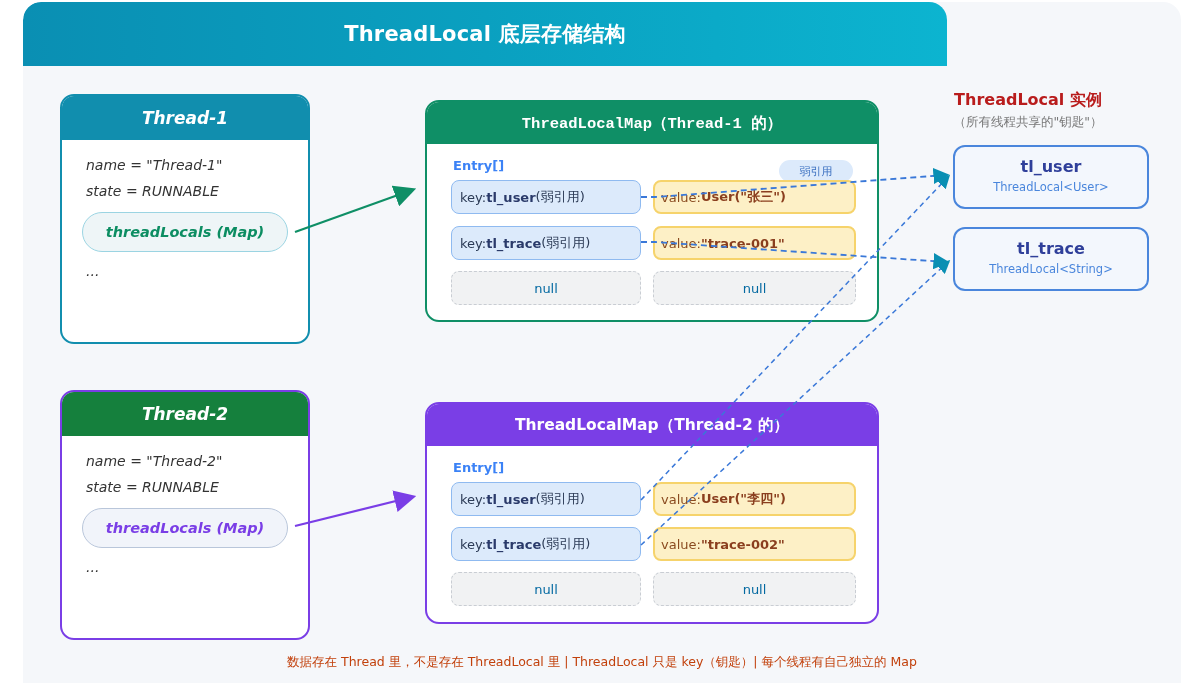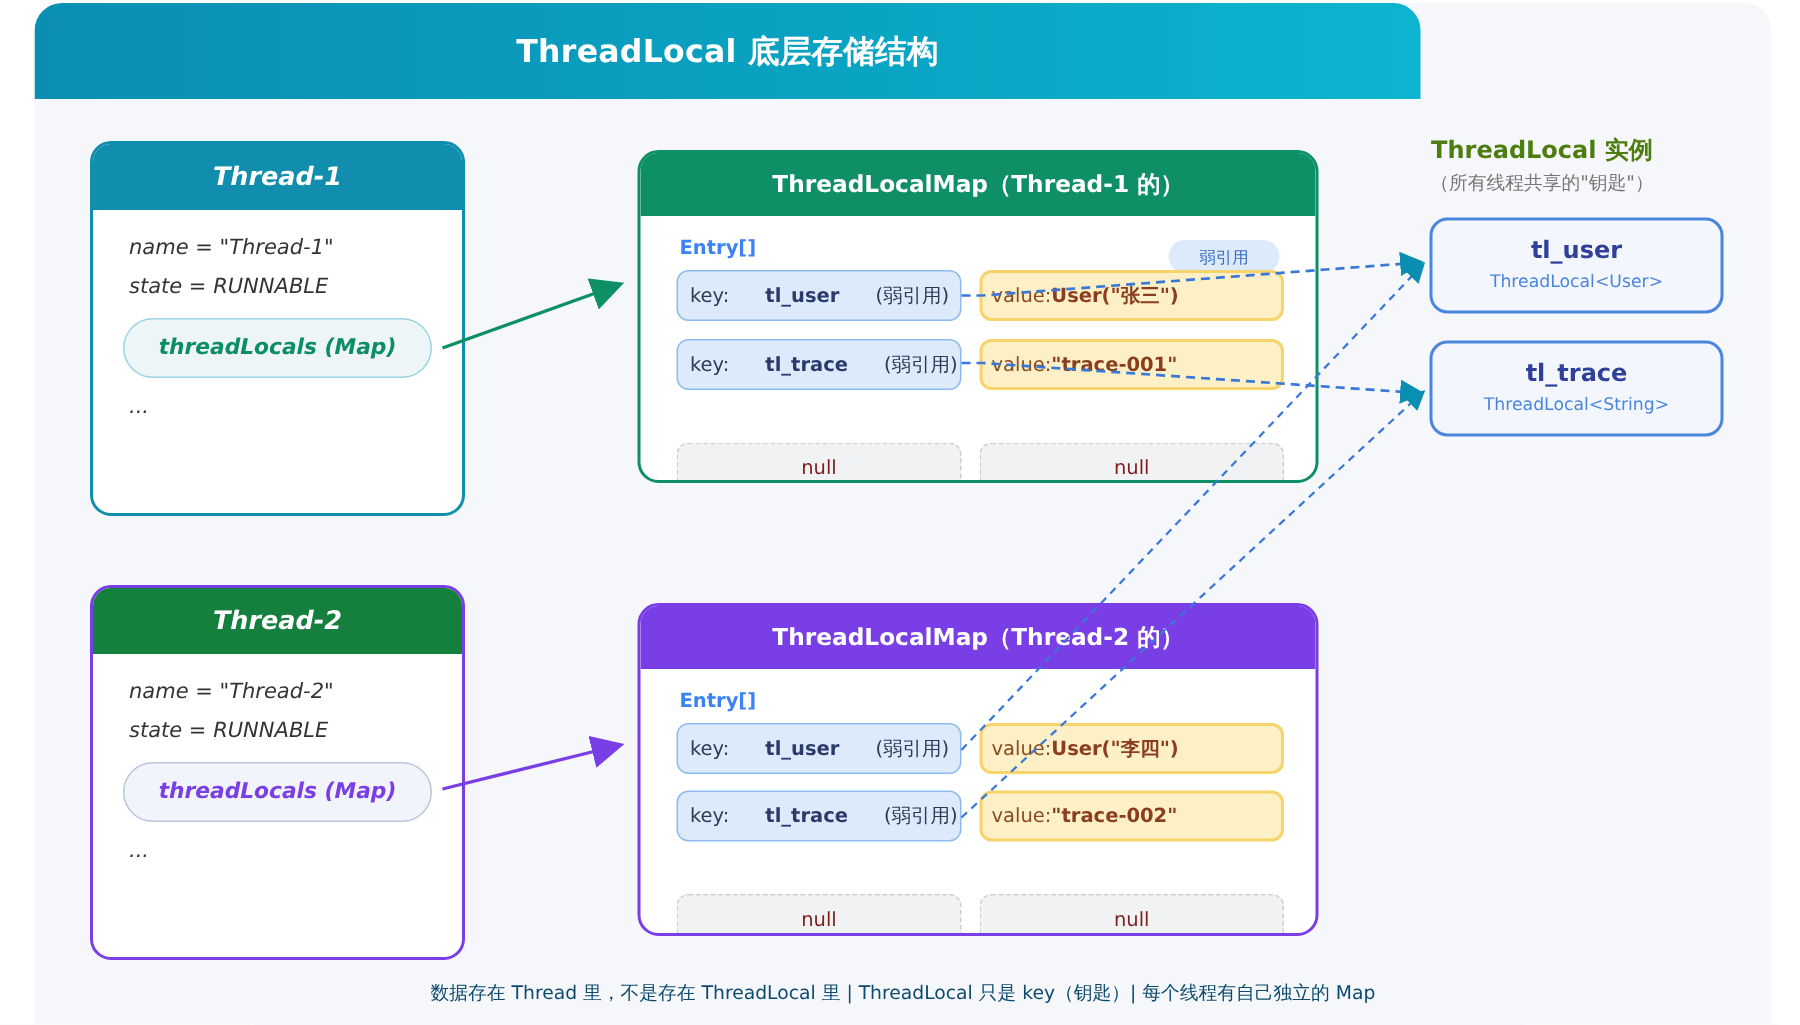--- a/index.html
+++ b/index.html
@@ -16,45 +16,45 @@
   .t1 .hdr { background:#118eae; }
   .t1 .tlbox { background:#eef5f7; border:1.5px solid #9bd4e2; color:#0c8d62; }
   .t2 { left:37px; top:388px; border:2.5px solid #7a3ee6; }
   .t2 .hdr { background:#15803d; }
   .t2 .tlbox { background:#f1f4fa; border:1.5px solid #b9c6da; color:#7a3ee6; }
 
   .map { position:absolute; width:454px; height:222px; background:#fff; border-radius:14px; box-sizing:border-box; overflow:hidden; }
   .map .hdr { height:42px; color:#fff; font-weight:bold; font-size:15.5px; display:flex; align-items:center; justify-content:center; }
   .map .entry { position:absolute; left:26px; top:56px; font-weight:bold; font-size:13px; color:#3b82f6; }
   .m1 { left:402px; top:98px; border:2.5px solid #0f8f66; }
-  .m1 .hdr { background:#0f8f66; }
+  .m1 .hdr { background:#0f8f66;font-family:Liberation Mono, monospace; }
   .m2 { left:402px; top:400px; border:2.5px solid #7a3ee6; }
   .m2 .hdr { background:#7a3ee6; }
   .cell { position:absolute; height:34px; border-radius:8px; box-sizing:border-box; display:flex; align-items:center; font-size:13px; }
-  .kcell { left:24px; width:190px; background:#dceafb; border:1.5px solid #8fbaf0; padding-left:8px; color:#2b3a55;gap:24px; }
+  .kcell { left:24px; width:190px; background:#dceafb; border:1.5px solid #8fbaf0; padding-left:8px; color:#2b3a55; }
   .kcell b { color:#2a3a6a; }
   .vcell { left:226px; width:203px; background:#fdf0c6; border:2px solid #f6d36b; padding-left:6px; color:#8a4b20; }
   .vcell b { color:#8a3e1e; }
-  .ncell { background:#f1f2f3; border:1.5px dashed #c9cdd3; justify-content:center; color:#7f1d1d; padding:0;margin-top:24px; }
+  .ncell { background:#f1f2f3; border:1.5px dashed #c9cdd3; justify-content:center; color:#0369a1; padding:0; }
   .weak-pill { position:absolute; left:352px; top:58px; width:74px; height:22px; border-radius:11px; background:#dceafb; color:#3a6fc0; font-size:11px; display:flex; align-items:center; justify-content:center; }
 
-  .inst-title { position:absolute; left:930px; top:88px; width:150px; text-align:center; font-weight:bold; font-size:16px; color:#4d7c0f; }
+  .inst-title { position:absolute; left:930px; top:88px; width:150px; text-align:center; font-weight:bold; font-size:16px; color:#b91c1c; }
   .inst-sub { position:absolute; left:930px; top:112px; width:150px; text-align:center; font-size:12.5px; color:#777; }
   .inst { position:absolute; left:930px; width:196px; height:64px; border:2.5px solid #4a86dc; border-radius:12px; background:#f3f7fd; box-sizing:border-box; text-align:center; }
   .inst .nm { font-weight:bold; font-size:16px; color:#2f3f9a; margin-top:10px; }
   .inst .tp { font-size:11.5px; color:#4a86dc; margin-top:4px; }
   .i1 { top:143px; }
   .i2 { top:225px; }
 
   .note { position:absolute; left:906px; top:364px; width:234px; height:126px; border:1.5px solid #e8a98a; border-radius:14px; background:#fdf1ee; box-sizing:border-box; }
   .note .t { text-align:center; margin-top:18px; font-weight:bold; font-size:14px; color:#9b4a25; }
   .note .l { margin-left:18px; font-size:13px; color:#5a3a2e; line-height:21px; }
   .note .lines { margin-top:8px; }
 
-  .footer { position:absolute; left:0; top:652px; width:1158px; text-align:center; font-size:12.5px; color:#0c4a6e; }
+  .footer { position:absolute; left:0; top:652px; width:1158px; text-align:center; font-size:12.5px; color:#c2410c; }
   svg.arrows { position:absolute; left:0; top:0; pointer-events:none; }
 </style>
 </head>
 <body>
 
 <div class="canvas">
   <div class="banner">
     <h1>ThreadLocal 底层存储结构</h1>
   </div>
 

